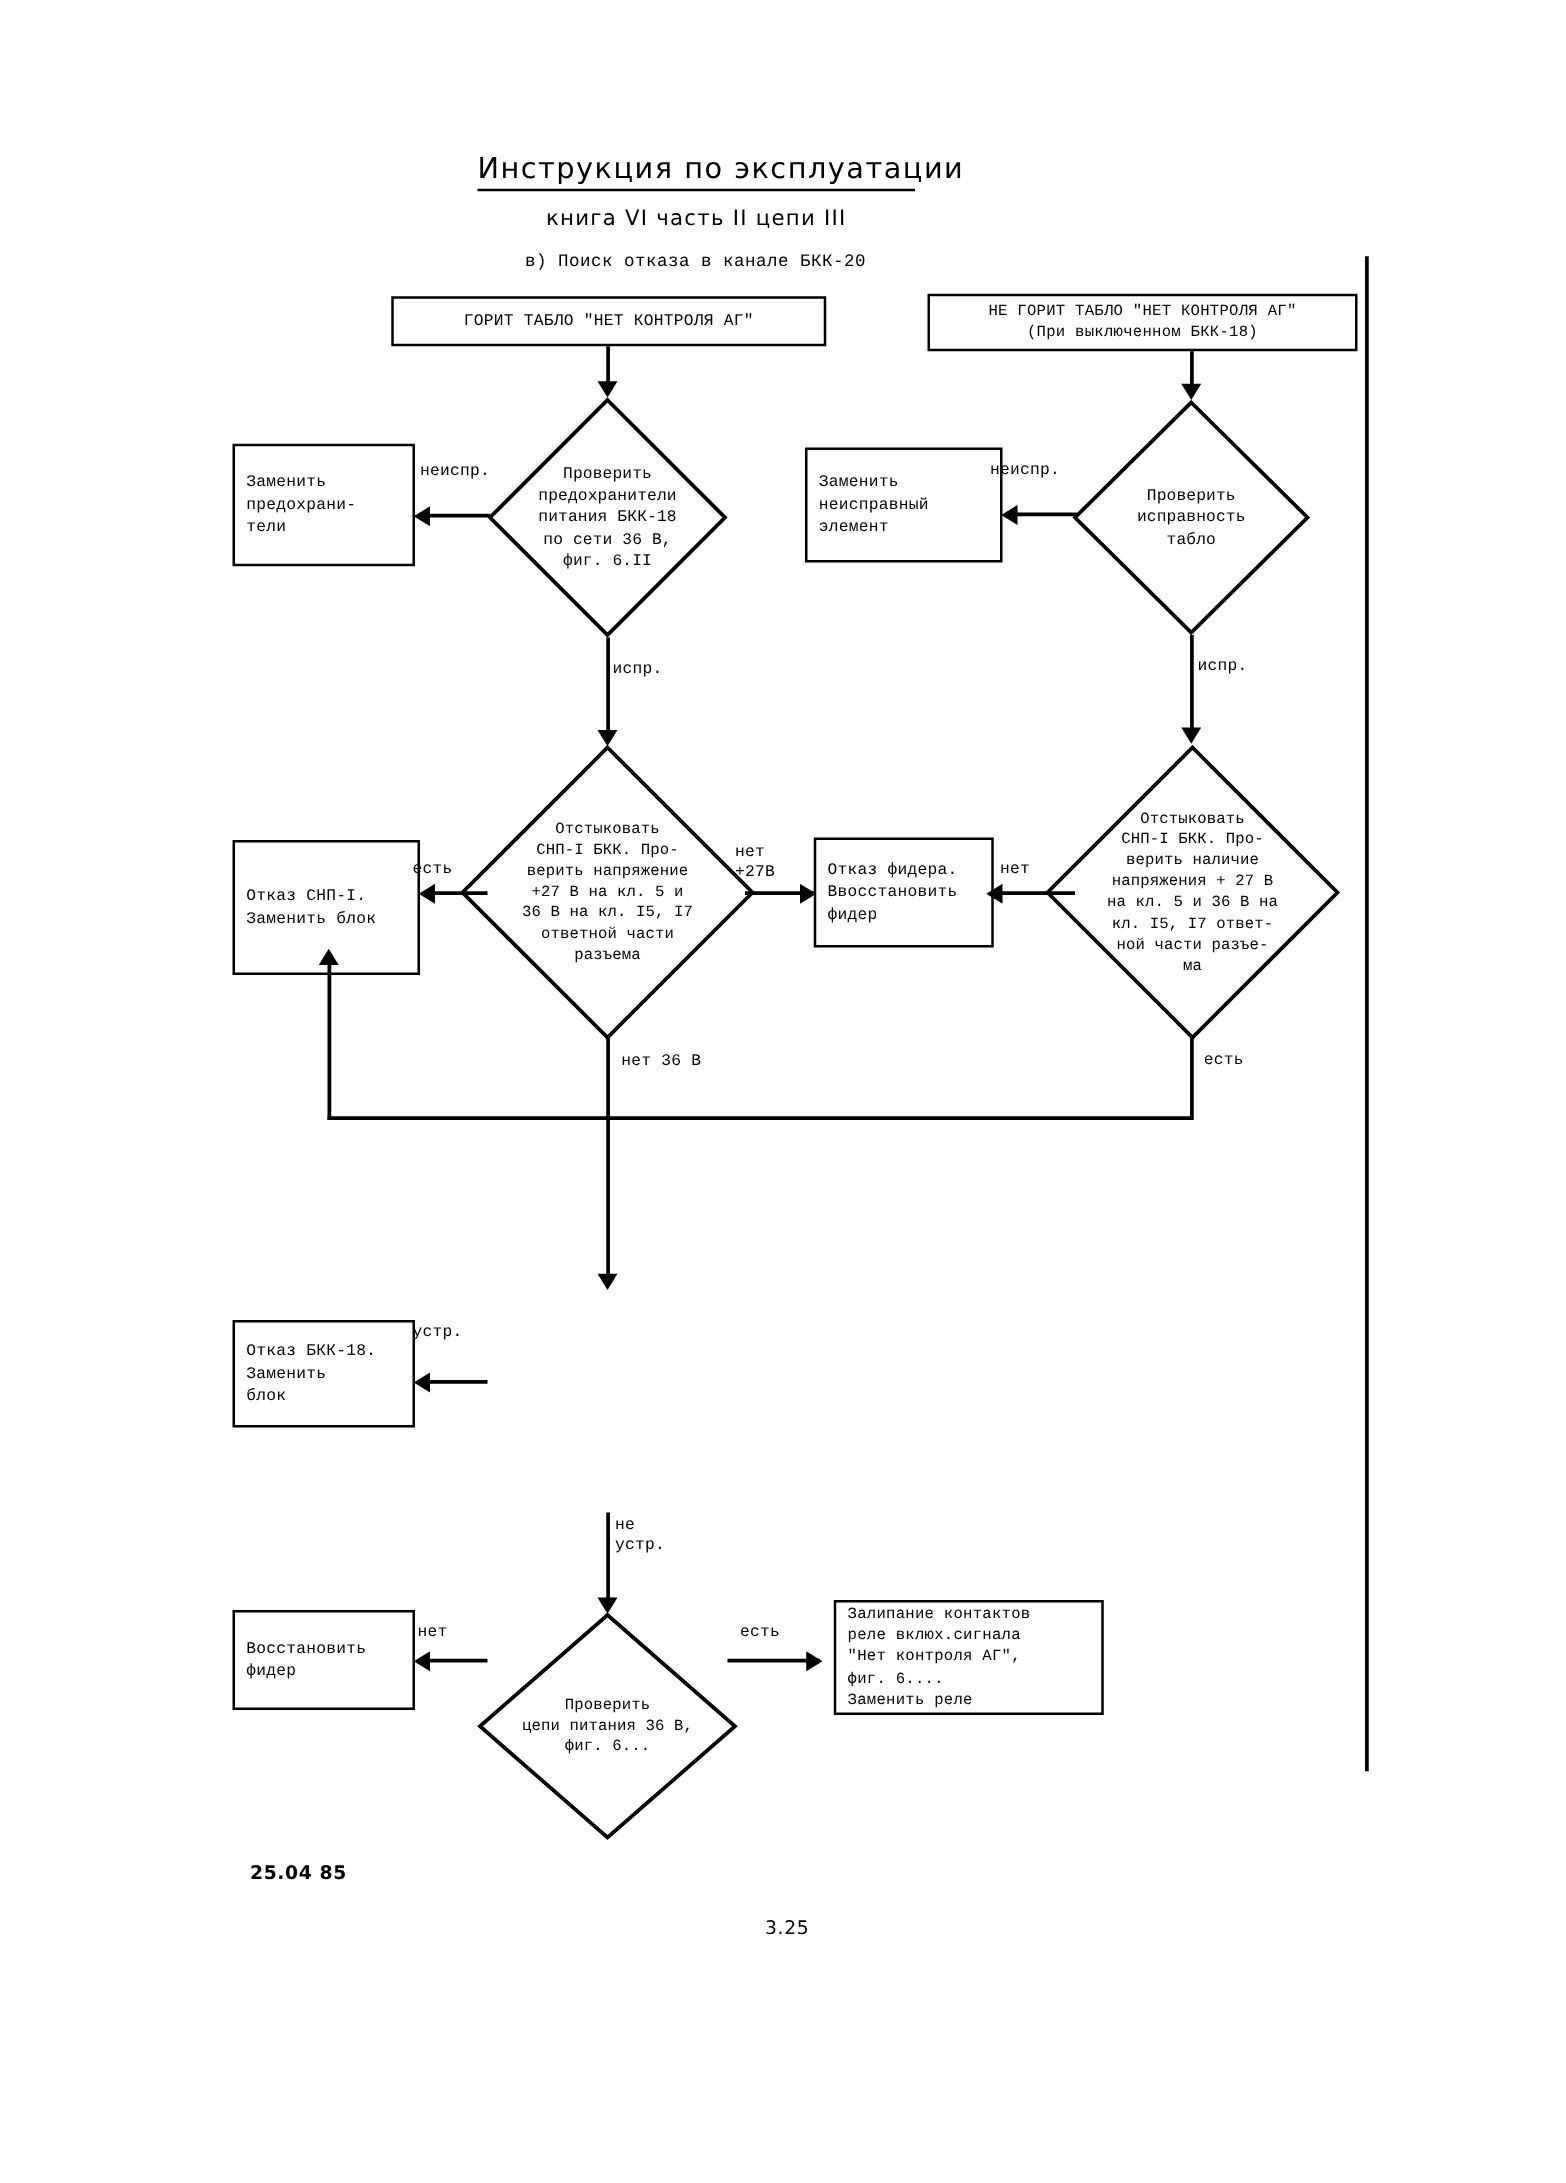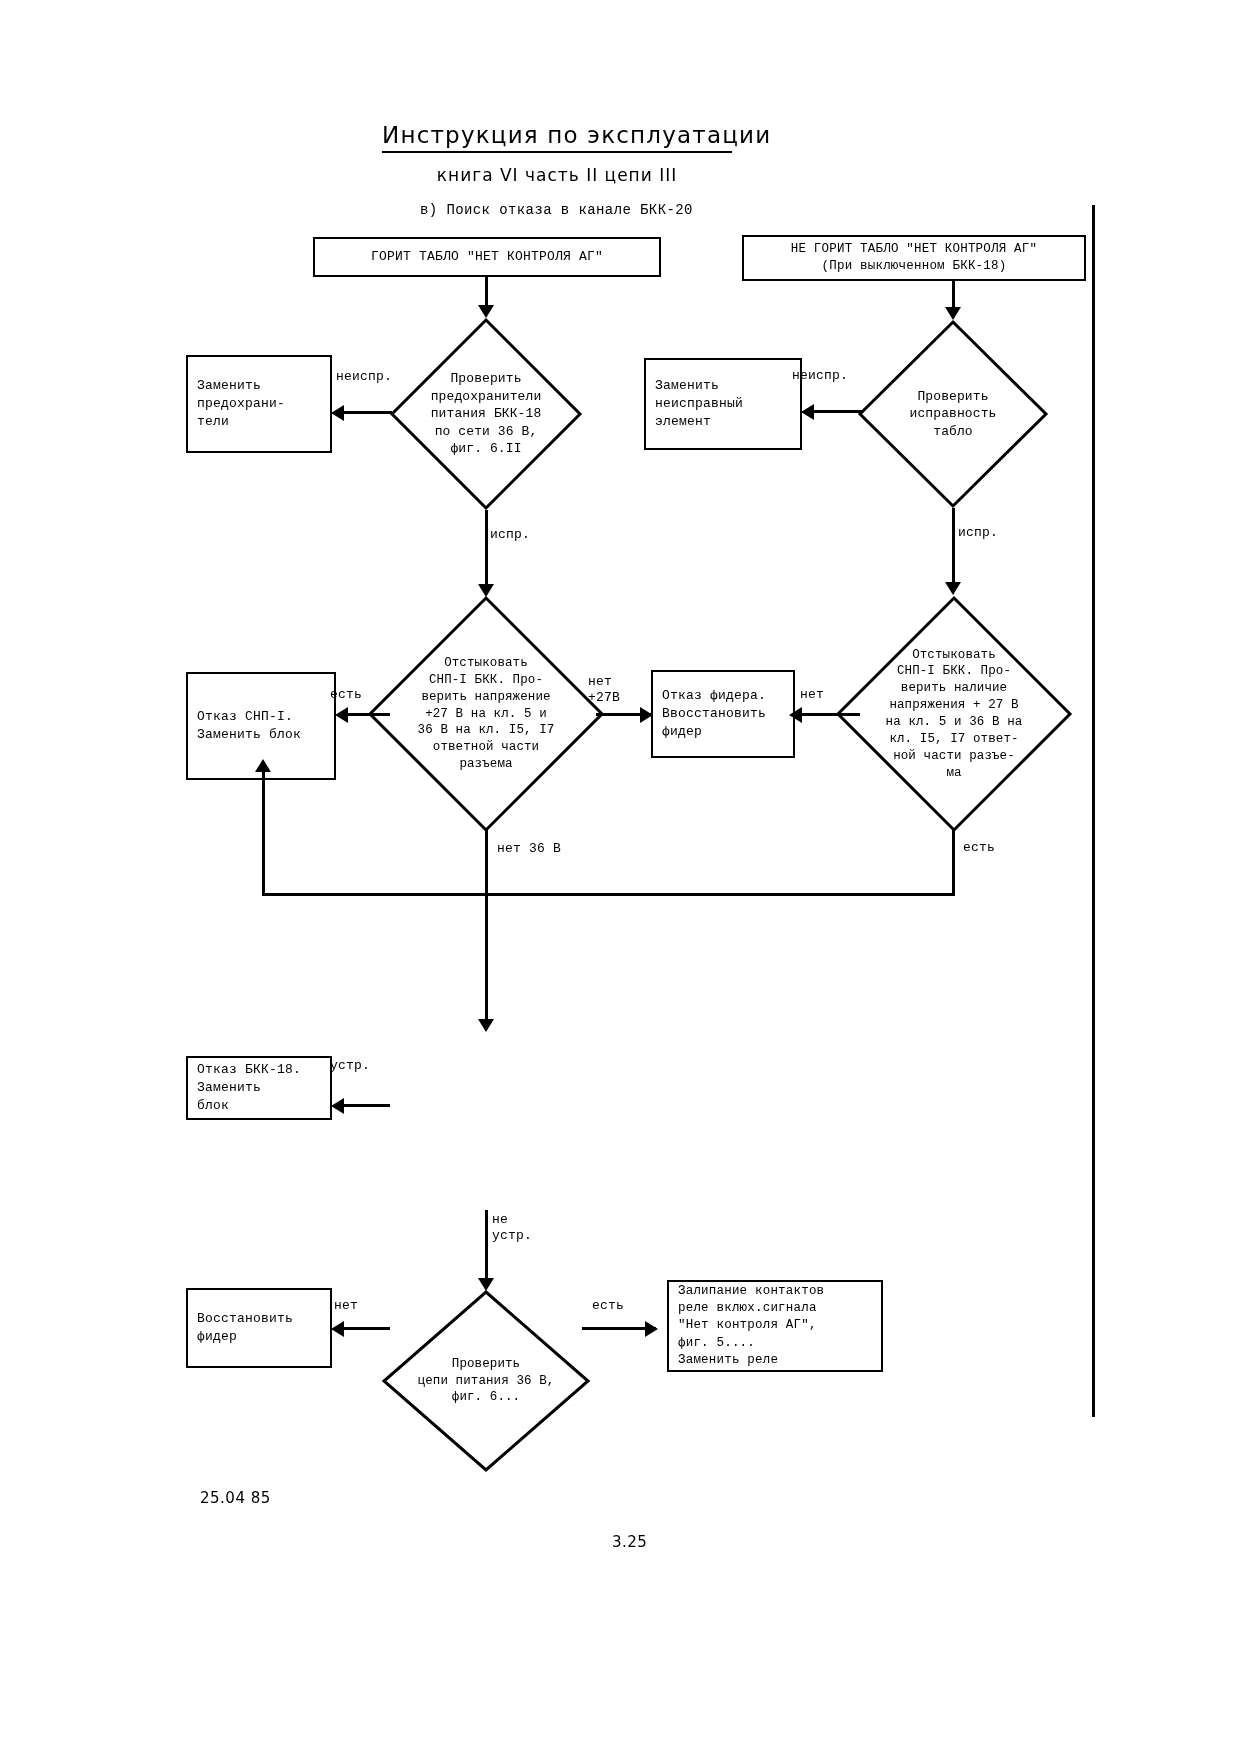--- a/index.html
+++ b/index.html
@@ -28,21 +28,21 @@
   }
   #section-label{
     position:absolute;left:420px;top:202px;
     font-size:14px;letter-spacing:.4px;white-space:nowrap;
   }
 
   
   #right-rule{position:absolute;left:1092px;top:205px;width:3px;height:1212px;background:#000;}
 
   
-  #footer-date{position:absolute;left:200px;top:1489px;font-family:"DejaVu Sans","Liberation Sans",sans-serif;font-size:15px;letter-spacing:.5px;}
+  #footer-date{position:absolute;left:200px;top:1489px;font-family:"DejaVu Sans","Liberation Sans",sans-serif;font-size:15px;letter-spacing:.5px;font-weight:bold;}
   #footer-page{position:absolute;left:612px;top:1489px;font-family:"DejaVu Sans","Liberation Sans",sans-serif;font-size:15px;letter-spacing:.5px;margin-top:44px;}
 
   
   .node{position:absolute;box-sizing:border-box;}
   .rect{
     border:2px solid #000;background:#fff;
     display:flex;align-items:center;
     font-size:13px;line-height:1.38;letter-spacing:.2px;
     white-space:pre-line;
   }
@@ -191,21 +191,21 @@
   <div class="ln v" style="left:262px;top:772px;height:124px;"></div>
   <div class="arrow arr-down" style="left:255px;top:759px;transform:rotate(180deg);"></div>
 
   <div class="ln v" style="left:952px;top:830px;height:66px;"></div>
   <div class="elabel" style="left:930px;top:840px;width:110px;text-align:left;padding-left:33px;">есть</div>
 
   <div class="ln v" style="left:485px;top:893px;height:130px;"></div>
   <div class="arrow arr-down" style="left:478px;top:1019px;"></div>
 
 
-  <div class="node rect left" style="left:186px;top:1056px;width:146px;height:64px;">Отказ БКК-18.
+  <div class="node rect left" style="left:186px;top:1056px;width:146px;height:86px;">Отказ БКК-18.
 Заменить
 блок</div>
 
   <div class="ln h" style="left:342px;top:1104px;width:48px;"></div>
   <div class="arrow arr-left" style="left:331px;top:1098px;"></div>
   <div class="elabel" style="left:330px;top:1058px;width:62px;">устр.</div>
 
   <div class="ln v" style="left:485px;top:1210px;height:72px;"></div>
   <div class="arrow arr-down" style="left:478px;top:1278px;"></div>
   <div class="elabel" style="left:462px;top:1212px;width:110px;text-align:left;padding-left:30px;">не
@@ -223,21 +223,21 @@
   <div class="node rect left" style="left:186px;top:1288px;width:146px;height:80px;">Восстановить
 фидер</div>
 
   <div class="ln h" style="left:342px;top:1327px;width:48px;"></div>
   <div class="arrow arr-left" style="left:331px;top:1321px;"></div>
   <div class="elabel" style="left:334px;top:1298px;width:56px;">нет</div>
 
   <div class="node rect left" style="left:667px;top:1280px;width:216px;height:92px;font-size:12.5px;">Залипание контактов
 реле вклюх.сигнала
 "Нет контроля АГ",
-фиг. 5....
+фиг. 6....
 Заменить реле</div>
 
   <div class="ln h" style="left:582px;top:1327px;width:74px;"></div>
   <div class="arrow arr-right" style="left:645px;top:1321px;"></div>
   <div class="elabel" style="left:592px;top:1298px;width:56px;">есть</div>
 
   <div id="footer-date">25.04 85</div>
   <div id="footer-page">3.25</div>
 
 </div>

